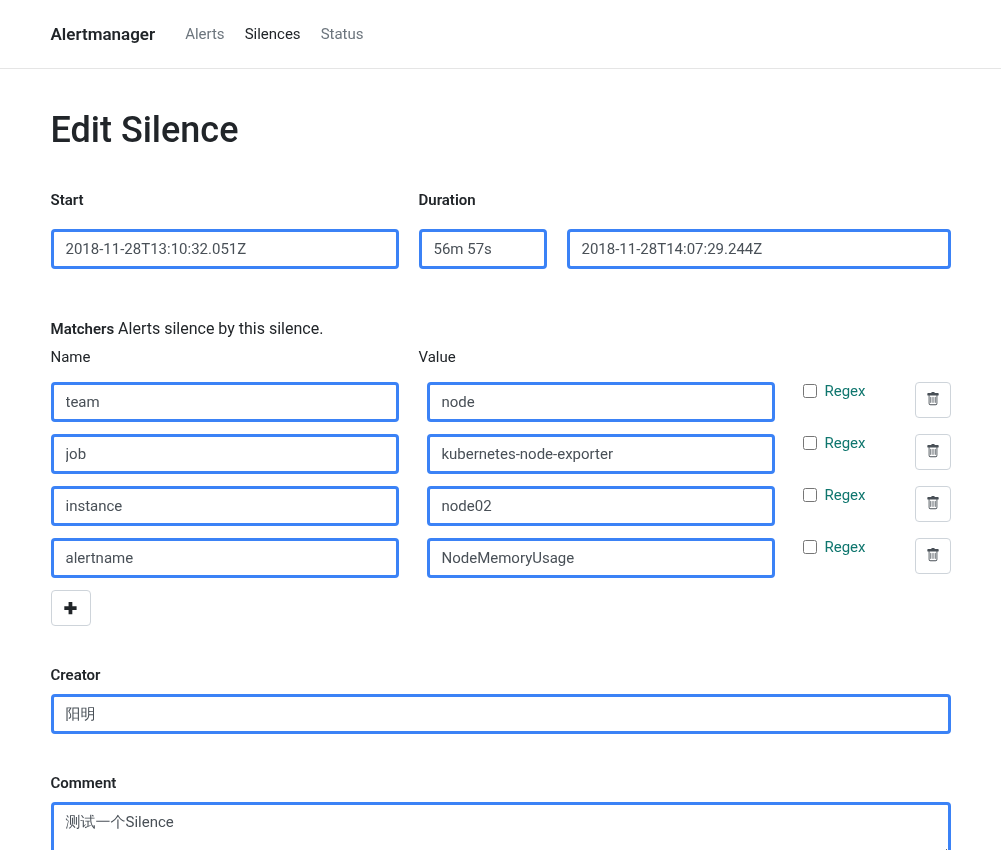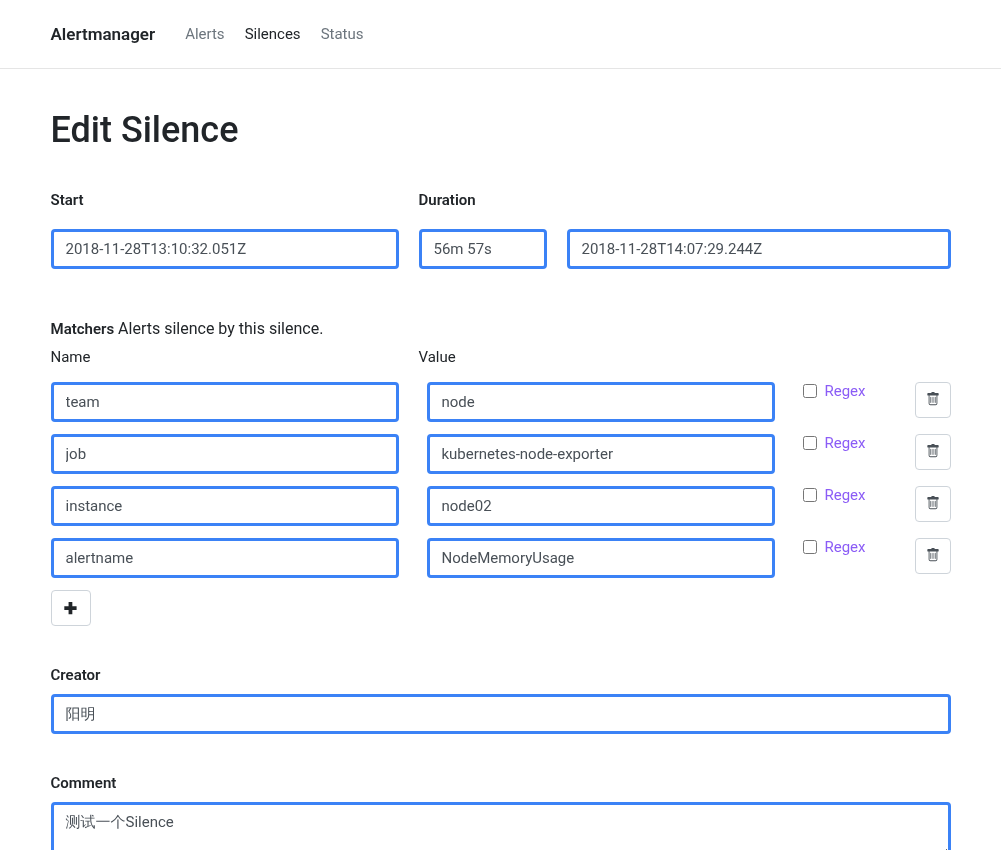--- a/index.html
+++ b/index.html
@@ -99,21 +99,21 @@
       flex: 0 0 70px;
       display: flex;
       align-items: center;
       gap: 8px;
     }
     .regex-col input[type="checkbox"] {
       width: 14px;
       height: 14px;
       cursor: pointer;
     }
-    .regex-label { font-size: 15px; color: #8b5cf6; }
+    .regex-label { font-size: 15px; color: #0f766e; }
     .trash-col { margin-left: auto; }
     .btn-icon {
       width: 36px;
       height: 36px;
       border: 1px solid #ced4da;
       border-radius: 4px;
       background: #fff;
       cursor: pointer;
       display: flex;
       align-items: center;

